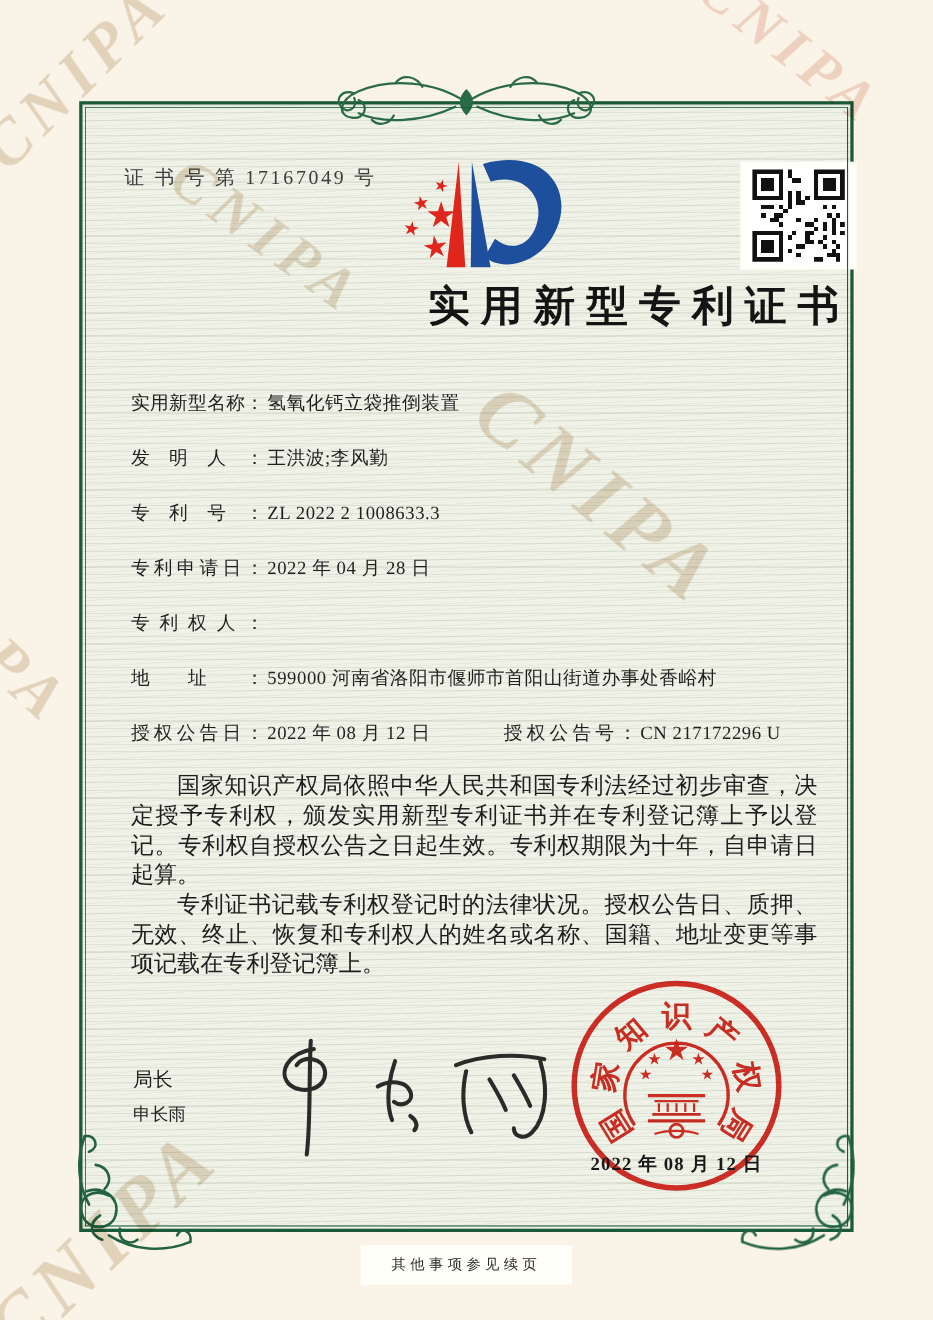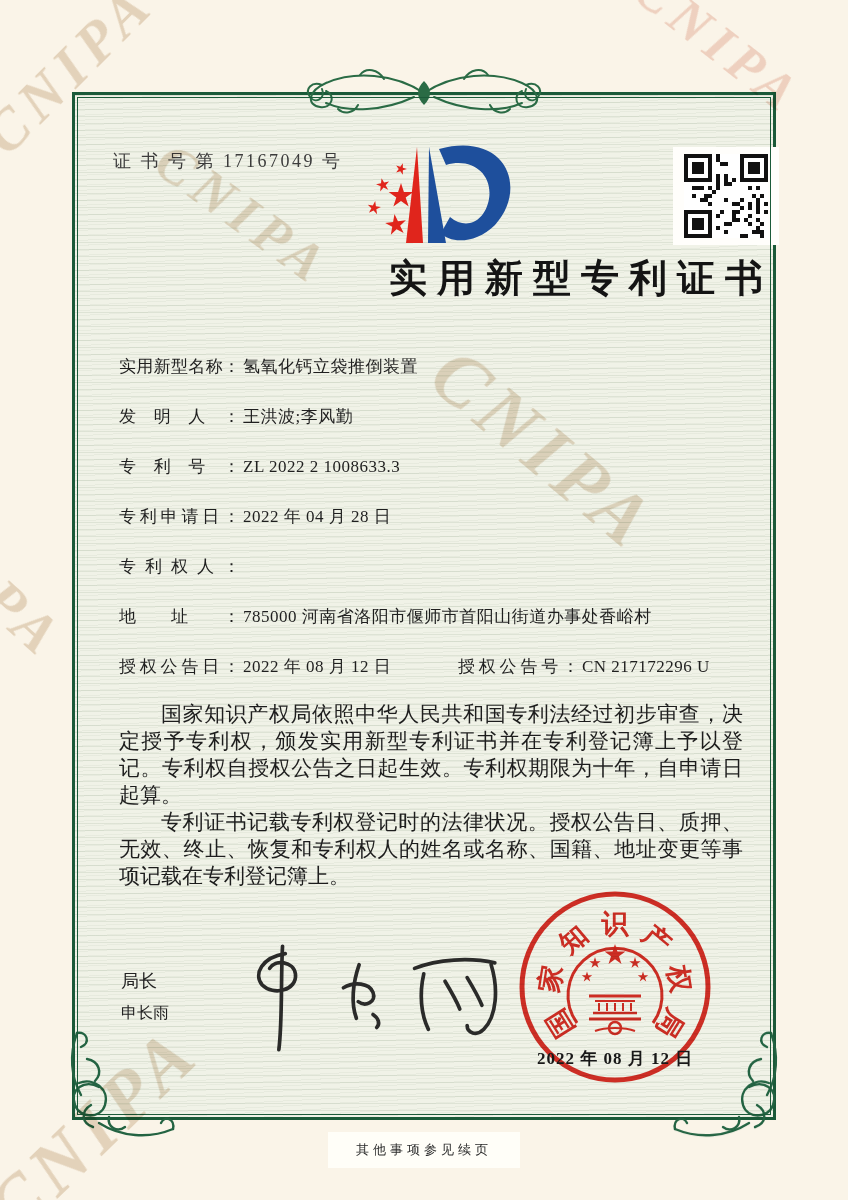--- a/index.html
+++ b/index.html
@@ -244,21 +244,21 @@
         <span class="fcolon"></span>
       <span class="fval">2022 年 04 月 28 日</span>
     </div>
     <div class="frow">
       <span class="flab">专利权人</span>
         <span class="fcolon"></span>
     </div>
     <div class="frow">
       <span class="flab">地址</span>
         <span class="fcolon"></span>
-      <span class="fval">785000 河南省洛阳市偃师市首阳山街道办事处香峪村</span>
+      <span class="fval">599000 河南省洛阳市偃师市首阳山街道办事处香峪村</span>
     </div>
     <div class="frow">
       <span class="flab">授权公告日</span>
         <span class="fcolon"></span>
       <span class="fval fval2-gap">2022 年 08 月 12 日</span>
       <span class="flab">授权公告号</span>
         <span class="fcolon"></span>
       <span class="fval">CN 217172296 U</span>
     </div>
   </div>

